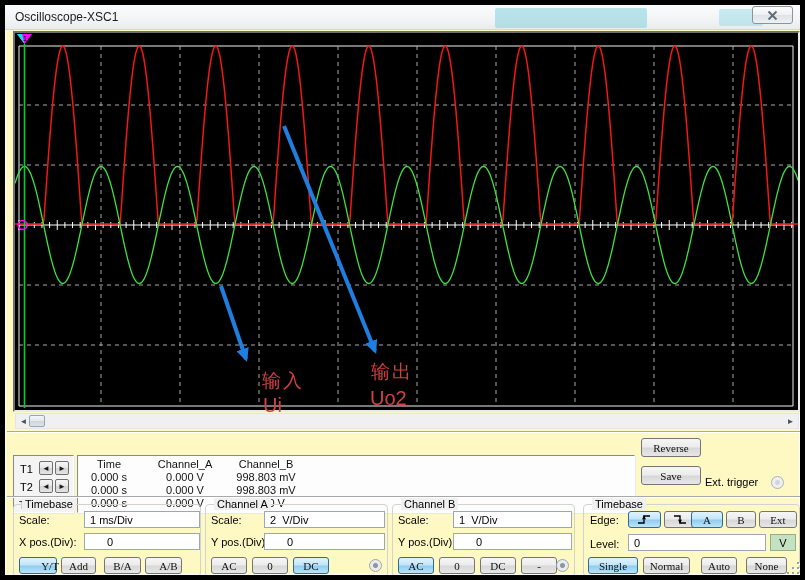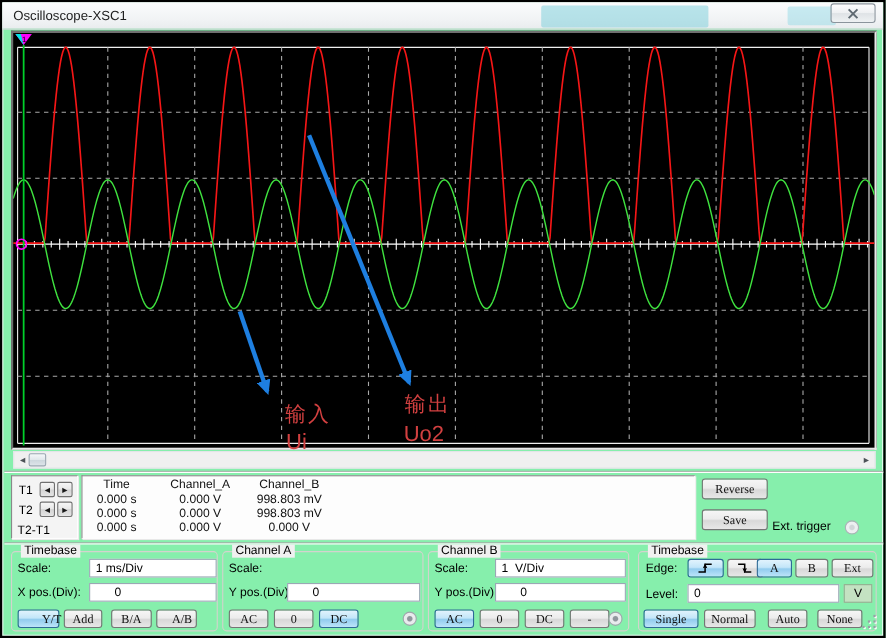--- a/index.html
+++ b/index.html
@@ -1,19 +1,19 @@
 <!DOCTYPE html>
 <html><head>
 <meta charset="utf-8">
 <style>
   html,body{margin:0;padding:0;background:#555;}
   *{box-sizing:border-box;}
   .window{
     position:relative;width:805px;height:580px;
-    background:#86efac;border:2px solid #000000;
+    background:#fef9c3;border:5px solid #000000;
     font-family:"Liberation Sans",sans-serif;font-size:11px;color:#000;
     box-shadow:inset 0 0 0 1px #fbfcfd;overflow:hidden;
   }
   
   .titlebar{position:absolute;left:0;top:0;width:100%;height:25px;
     background:linear-gradient(180deg,#fbfcfd,#f0f2f4 70%,#e9ecee);border-bottom:1px solid #d5d8da;}
   .title{position:absolute;left:10px;top:5px;font-size:12px;color:#1c1c1c;}
   .teal-a{position:absolute;left:490px;top:3px;width:152px;height:20px;background:rgba(120,205,218,.5);border-radius:2px;}
   .teal-b{position:absolute;left:714px;top:4px;width:44px;height:17px;background:rgba(140,215,228,.45);border-radius:2px;}
   .closebtn{position:absolute;right:7px;top:1px;width:41px;height:18px;
@@ -34,21 +34,21 @@
   .sb-arrow{position:absolute;top:0px;width:15px;height:14px;color:#4d5257;font-size:8px;display:flex;align-items:center;justify-content:center;}
   .sb-left{left:0;}
   .sb-right{right:0;}
   .sb-thumb{position:absolute;left:13px;top:1px;width:16px;height:12px;border:1px solid #98a6b1;border-radius:2px;
     background:linear-gradient(#f4f7f9,#e2e8ec 48%,#ccd6dc 52%,#dde4e9);}
   .sep{position:absolute;left:2px;width:800px;height:2px;border-top:1px solid #a8a8a8;border-bottom:1px solid #ffffff;}
   
   .panel{position:absolute;background:#fdfdfd;
     border-top:1px solid #898989;border-left:1px solid #898989;
     border-bottom:1px solid #fdfdfd;border-right:1px solid #fdfdfd;
-    box-shadow:1px 1px 0 #e8e8e8;}
+    box-shadow:1px 1px 0 #e8e8e8;margin-top:20px;}
   .cursor-panel{left:8px;top:430px;width:61px;height:58px;background:#f4f4f4;}
   .cur-label{position:absolute;font-size:11px;}
   .cur-btn{position:absolute;width:14px;height:14px;padding:0;font-size:8px;color:#1a1a1a;
     border:1px solid #707070;border-radius:2px;
     background:linear-gradient(#f6f6f6,#e8e8e8 48%,#d5d5d5 52%,#e4e4e4);
     display:flex;align-items:center;justify-content:center;cursor:default;}
   .table-panel{left:72px;top:430px;width:558px;height:58px;background:#fdfdfd;}
   .mt-cell{position:absolute;text-align:center;font-size:11px;color:#111;}
   
   .btn{border:1px solid #757575;border-radius:3px;font-size:11px;color:#111;cursor:default;padding:0;
@@ -303,20 +303,21 @@
     <input class="tbox num" style="left: 70px; top: 28px; width: 116px;" value="0">
     <button class="btn grp-btn sel" style="left:5px;width:38px;padding-left:24px;">Y/T</button>
     <button class="btn grp-btn" style="left:47px;width:35px;">Add</button>
     <button class="btn grp-btn" style="left:90px;width:37px;">B/A</button>
     <button class="btn grp-btn" style="left:131px;width:37px;padding-left:10px;">A/B</button>
   </div>
 
   <div class="groupbox" style="left:200px;width:183px;">
     <span class="gb-title">Channel A</span>
     <span class="fld-label" style="left:5px;top:9px;">Scale:</span>
+    <input class="tbox" style="left: 58px; top: 6px; width: 121px;" value="2  V/Div">
     <span class="fld-label" style="left:5px;top:31px;">Y pos.(Div):</span>
     <input class="tbox num" style="left: 58px; top: 28px; width: 121px;" value="0">
     <button class="btn grp-btn" style="left:5px;width:36px;">AC</button>
     <button class="btn grp-btn" style="left:46px;width:36px;">0</button>
     <button class="btn grp-btn sel" style="left:87px;width:36px;">DC</button>
     <div class="radio" style="left:163px;top:54px;"></div>
   </div>
 
   <div class="groupbox" style="left:387px;width:183px;">
     <span class="gb-title">Channel B</span>

